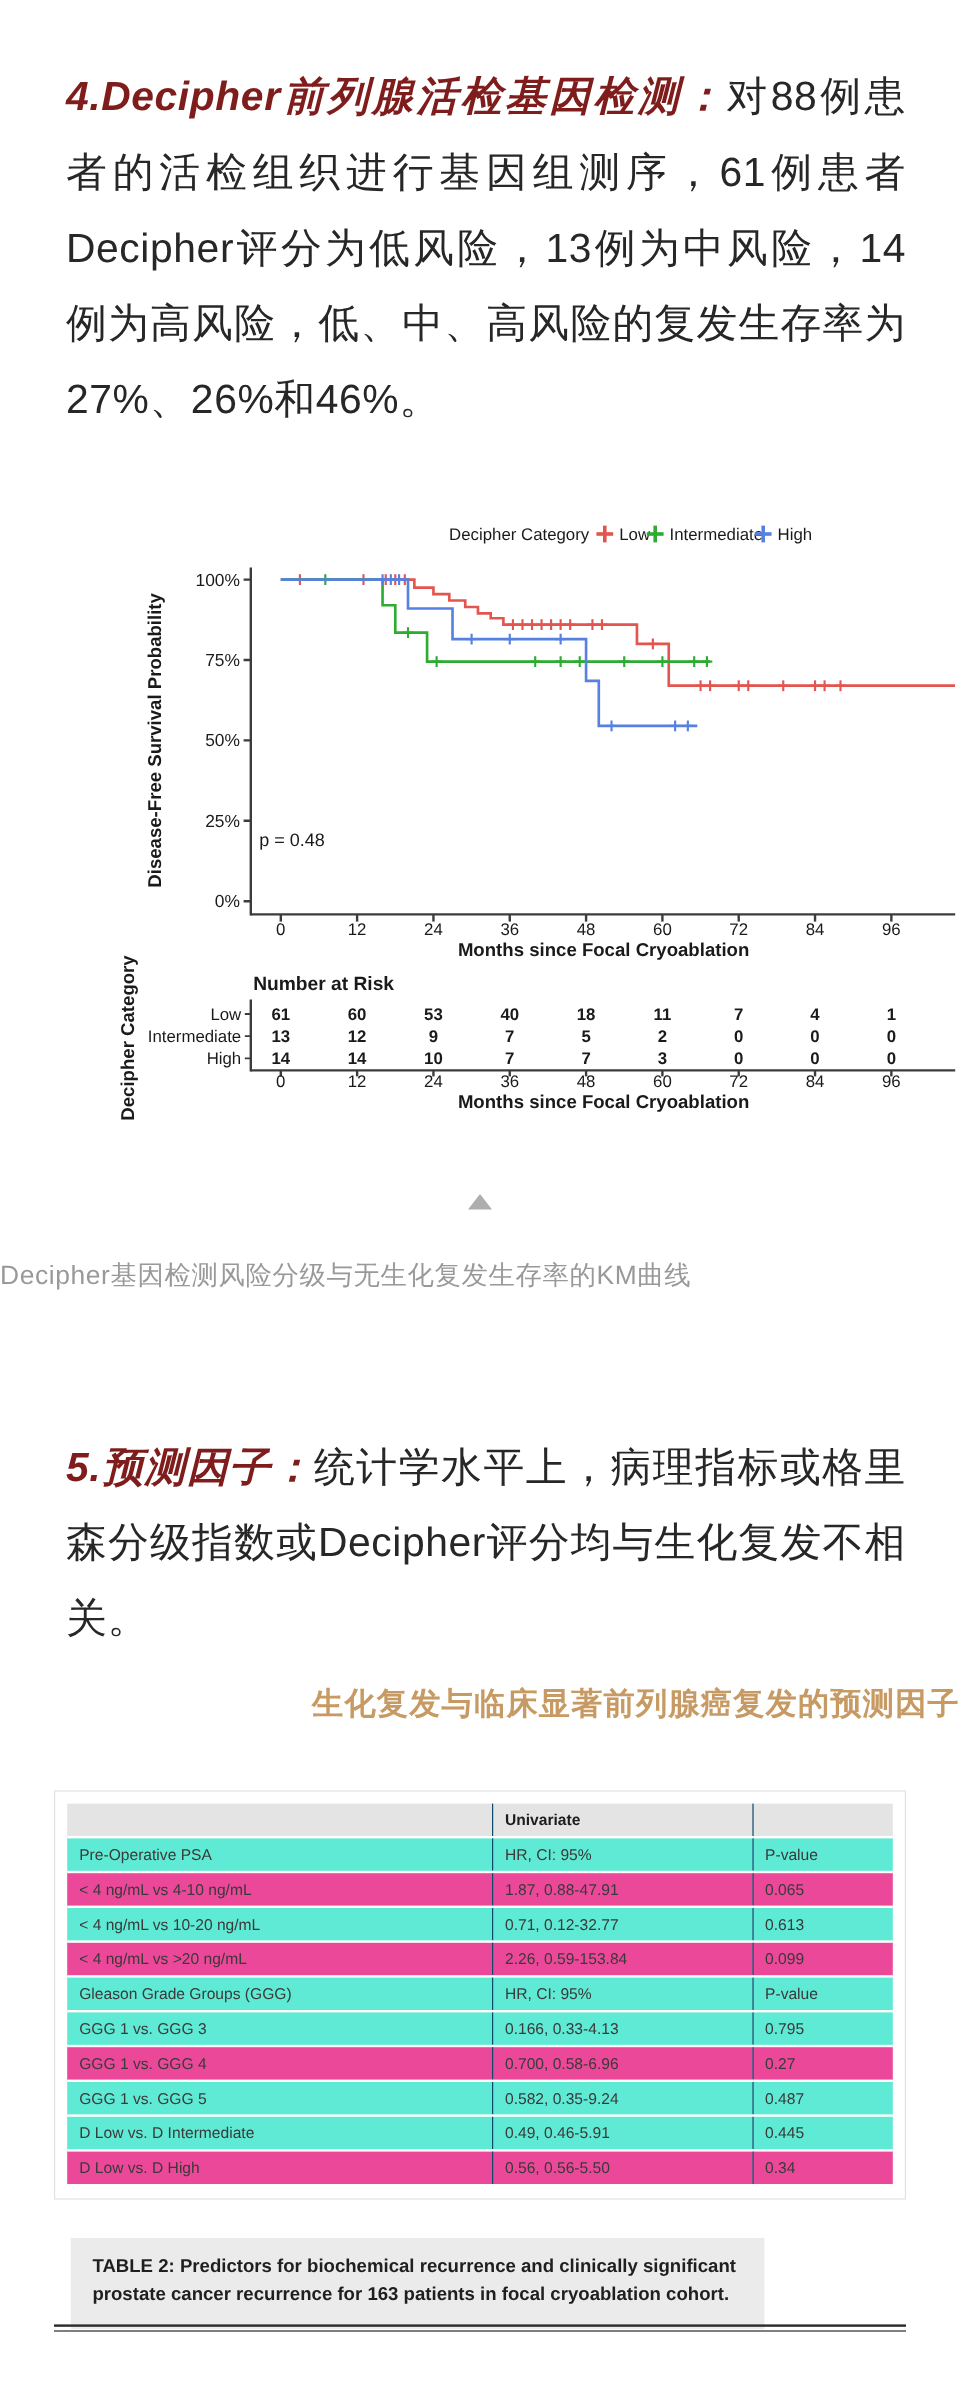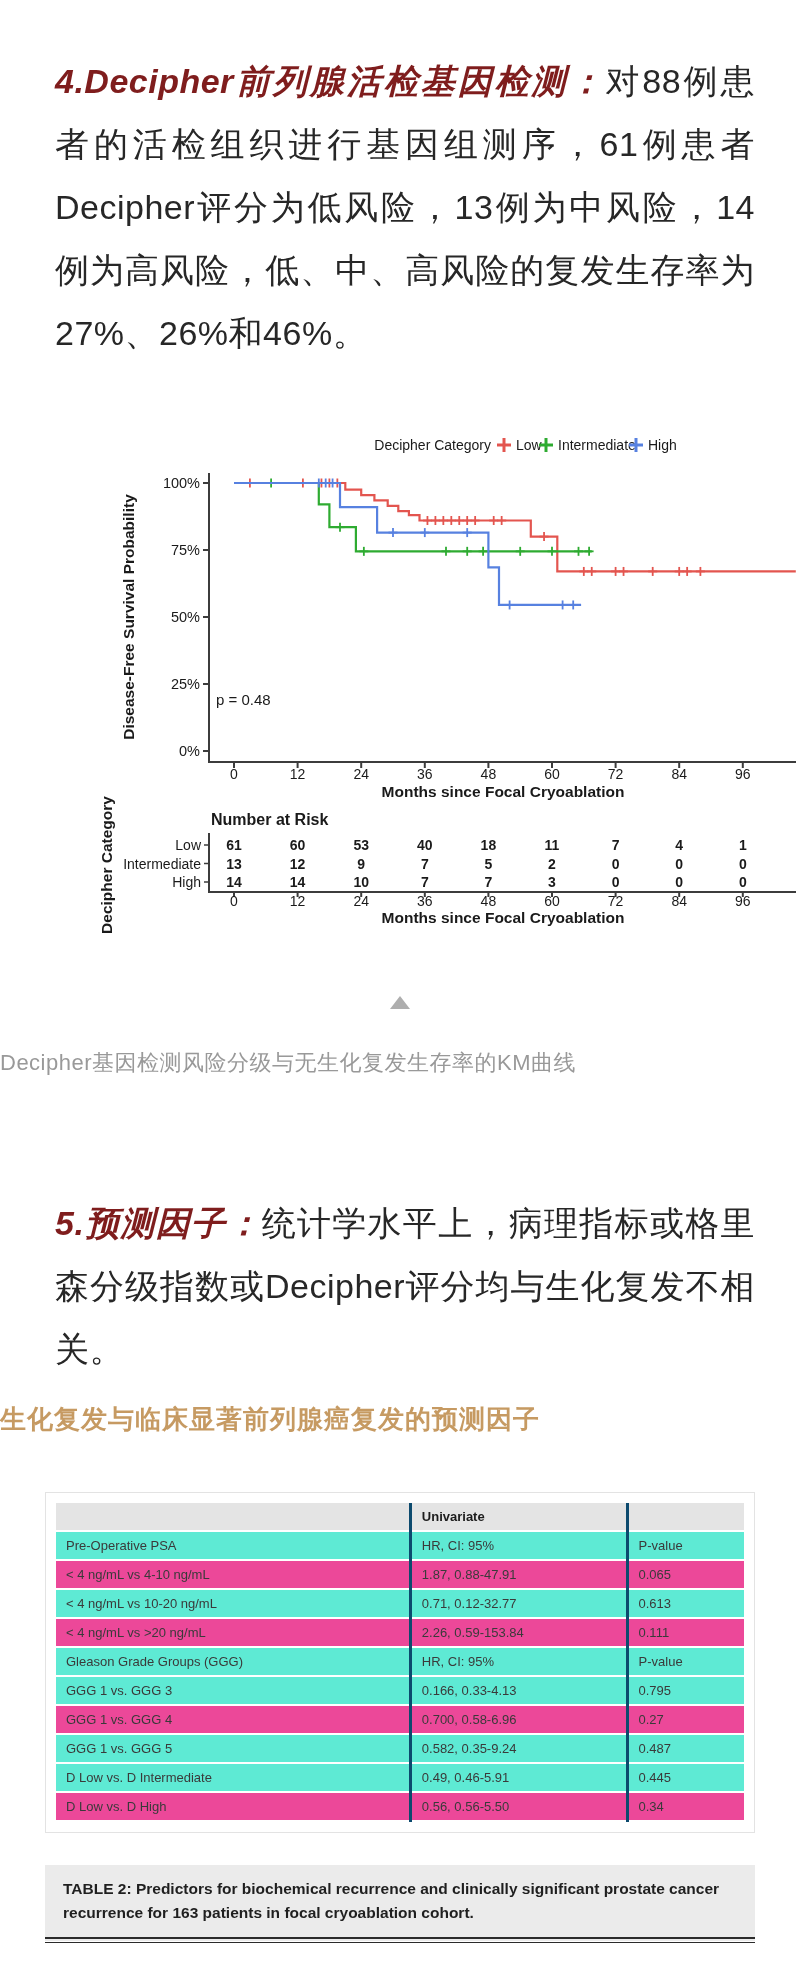--- a/index.html
+++ b/index.html
@@ -25,40 +25,40 @@
   #img-triangle .tri{
     display:inline-block;width:0;height:0;
     border-left:10px solid transparent;border-right:10px solid transparent;
     border-bottom:13px solid #aeaeae;
   }
   #km-caption{
     position:absolute;top:1048px;left:0;width:800px;text-align:left;
     font-size:22px;color:#999999;letter-spacing:0.5px;
   }
   #table2-title{
-    position:absolute;top:1402px;left:0;width:800px;text-align:left;
+    position:absolute;top:1402px;left:0;width:800px;text-align:right;
     font-size:26px;font-weight:bold;color:#c69a62;letter-spacing:1px;
   }
   #table2-wrap{
     position:absolute;top:1492px;left:45px;width:710px;box-sizing:border-box;
     border:1px solid #e3e3e3;background:#ffffff;padding:10px;
   }
   table.t2{width:100%;border-collapse:collapse;table-layout:fixed;
     font-size:13px;color:#3a3a3a;}
   table.t2 th, table.t2 td{
     text-align:left;padding:6px 10px;vertical-align:middle;
     border-bottom:2px solid #ffffff;
   }
   table.t2 th{background:#e4e4e4;color:#1c1c1c;font-weight:bold;height:14px;}
-  table.t2 th+th, table.t2 td+td{border-left:3px solid #0c4a6e;}
+  table.t2 th+th, table.t2 td+td{border-left:1px solid #0c4a6e;}
   table.t2 tr.odd td{background:#5eead4;}
   table.t2 tr.even td{background:#ec4899;}
   table.t2 col.c1{width:51.5%;} table.t2 col.c2{width:31.5%;} table.t2 col.c3{width:17%;}
   #table2-caption{
-    position:absolute;top:1865px;left:45px;width:710px;box-sizing:border-box;
+    position:absolute;top:1865px;left:59px;width:578px;box-sizing:border-box;
     background:#ebebeb;color:#1f1f1f;font-weight:bold;font-size:15.5px;
     line-height:24px;padding:12px 18px 16px 18px;
   }
   #bottom-divider{
     position:absolute;top:1937px;left:45px;width:710px;height:3px;
     border-top:2px solid #2b2b2b;border-bottom:1px solid #2b2b2b;box-sizing:content-box;
   }
 </style>
 </head>
 <body>
@@ -302,21 +302,21 @@
           <td>0.065</td>
         </tr>
         <tr class="odd">
           <td>&lt; 4 ng/mL vs 10-20 ng/mL</td>
           <td>0.71, 0.12-32.77</td>
           <td>0.613</td>
         </tr>
         <tr class="even">
           <td>&lt; 4 ng/mL vs &gt;20 ng/mL</td>
           <td>2.26, 0.59-153.84</td>
-          <td>0.111</td>
+          <td>0.099</td>
         </tr>
         <tr class="odd">
           <td>Gleason Grade Groups (GGG)</td>
           <td>HR, CI: 95%</td>
           <td>P-value</td>
         </tr>
         <tr class="odd">
           <td>GGG 1 vs. GGG 3</td>
           <td>0.166, 0.33-4.13</td>
           <td>0.795</td>

